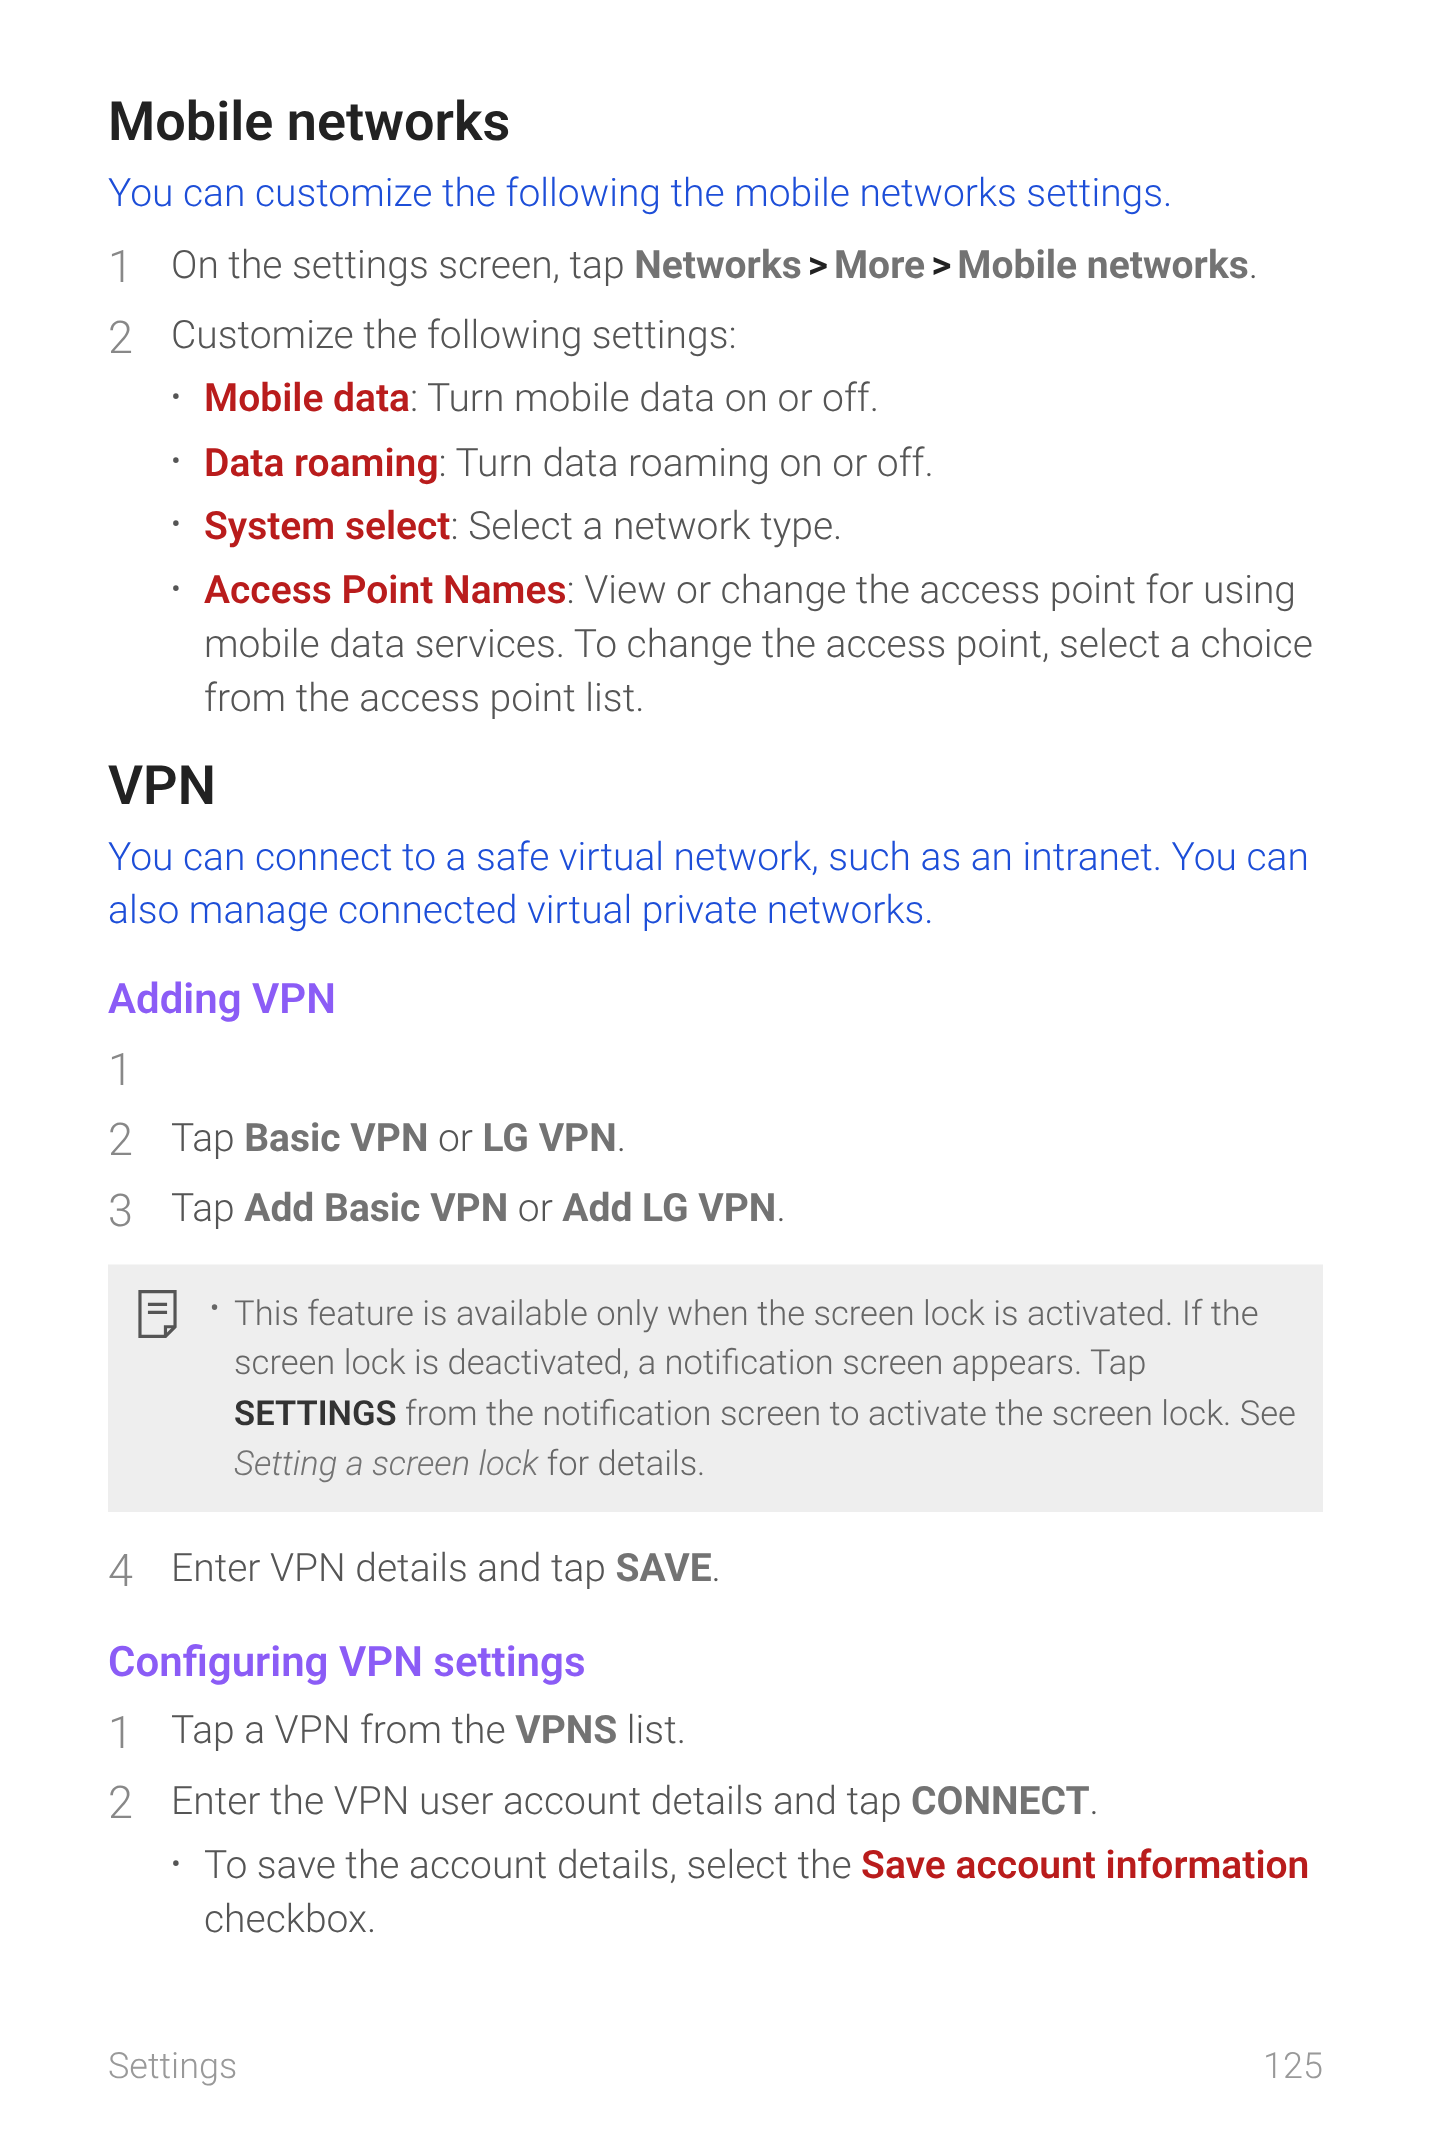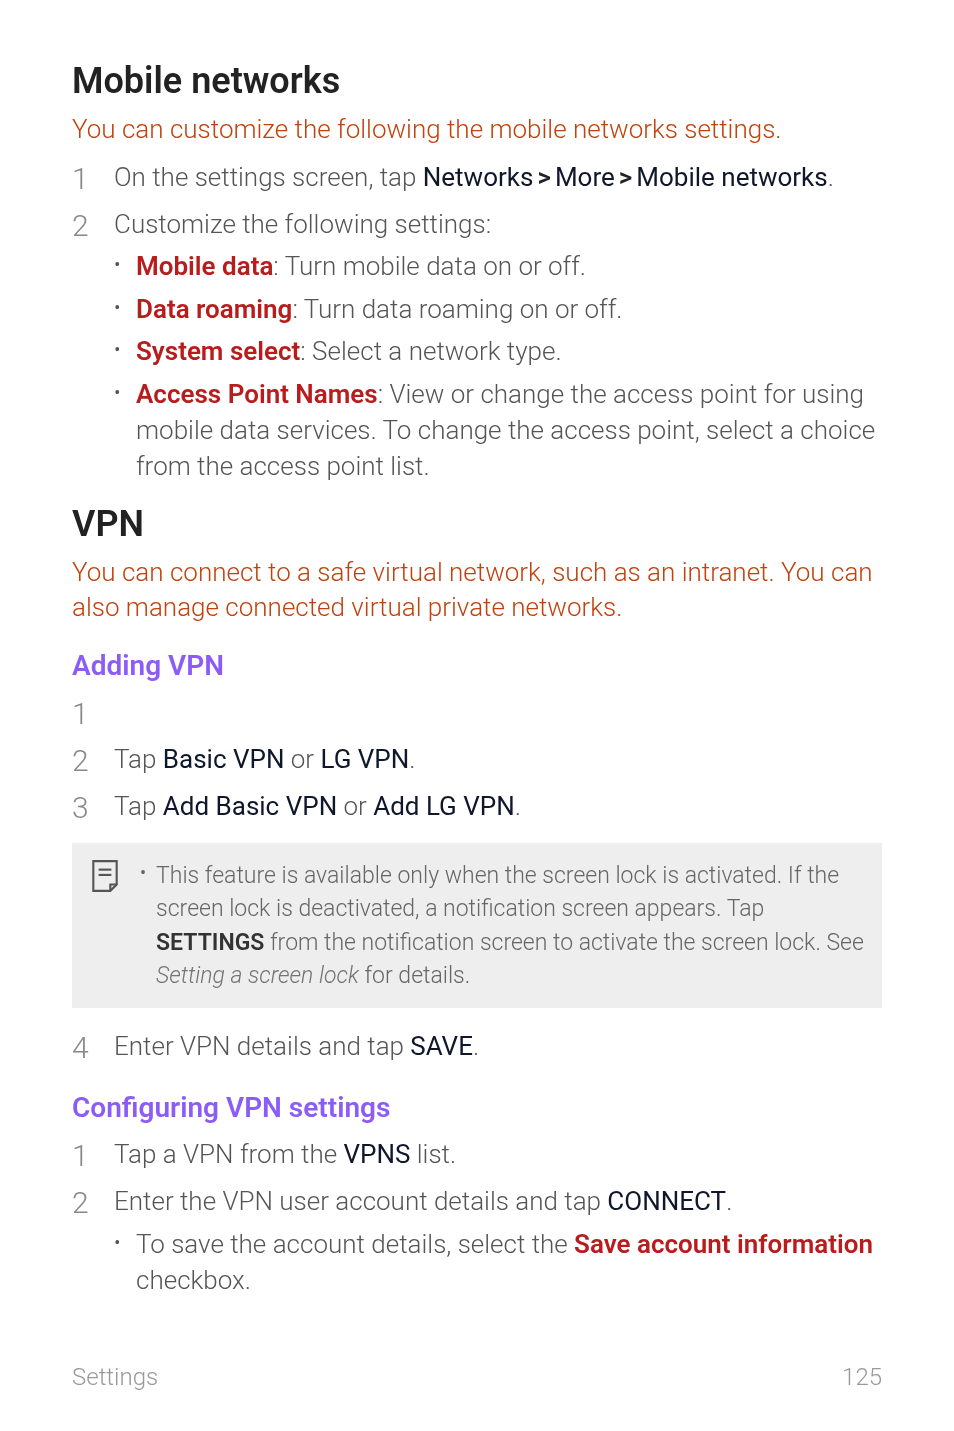--- a/index.html
+++ b/index.html
@@ -1,24 +1,24 @@
 <!DOCTYPE html>
 <html><head>
 <meta charset="utf-8">
 <style>
   * { margin: 0; padding: 0; box-sizing: border-box; }
   html, body { width: 954px; height: 1431px; background: #fff; font-family: -apple-system, "Segoe UI", Roboto, Helvetica, Arial, sans-serif; color: #444; }
   .page { width: 954px; height: 1431px; padding: 48px 72px 40px 72px; position: relative; }
   h2.section { font-size: 36px; font-weight: 600; color: #222; margin-top: 12px; margin-bottom: 10px; }
-  p.lead { font-size: 26px; color: #c2410c; line-height: 1.35; margin-bottom: 12px; font-weight: 300; }
+  p.lead { font-size: 26px; color: #1d4ed8; line-height: 1.35; margin-bottom: 12px; font-weight: 300; }
   ol.nl { list-style: none; counter-reset: none; }
   ol.nl > li { display: flex; gap: 18px; margin-bottom: 8px; }
   ol.nl > li .num { font-size: 30px; color: #888; font-weight: 300; min-width: 24px; line-height: 1.3; }
   ol.nl > li .body { font-size: 26px; color: #555; line-height: 1.4; font-weight: 300; }
-  .body b { font-weight: 400; color: #0f172a; }
+  .body b { font-weight: 700; color: #737373; }
   .gt { font-weight: 600; color: #222; padding: 0 4px; }
   ul.bl { list-style: none; margin-top: 6px; }
   ul.bl > li { display: flex; gap: 12px; margin-bottom: 6px; align-items: flex-start; }
   ul.bl > li .dot { font-size: 20px; color: #555; line-height: 1.6; min-width: 10px; }
   ul.bl > li .bbody { font-size: 26px; color: #555; line-height: 1.4; font-weight: 300; }
   .bbody b { font-weight: 600; color: #b91c1c; }
   h3.sub { font-size: 28px; font-weight: 600; color: #8b5cf6; margin-top: 24px; margin-bottom: 12px; }
   .notebox { background: #eeeeee; margin: 16px 0 20px 0; padding: 16px 18px; display: flex; gap: 16px; align-items: flex-start; }
   .notebox .icon { flex: 0 0 34px; }
   .notebox .icon svg { width: 30px; height: 34px; stroke: #555; fill: none; stroke-width: 2; }

